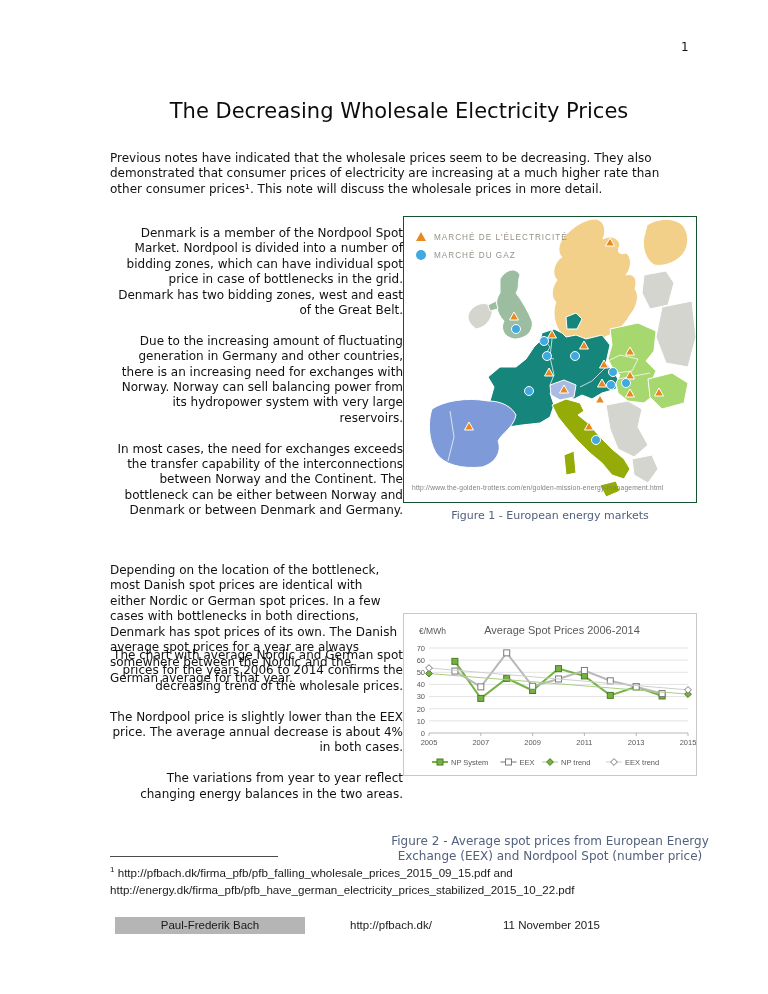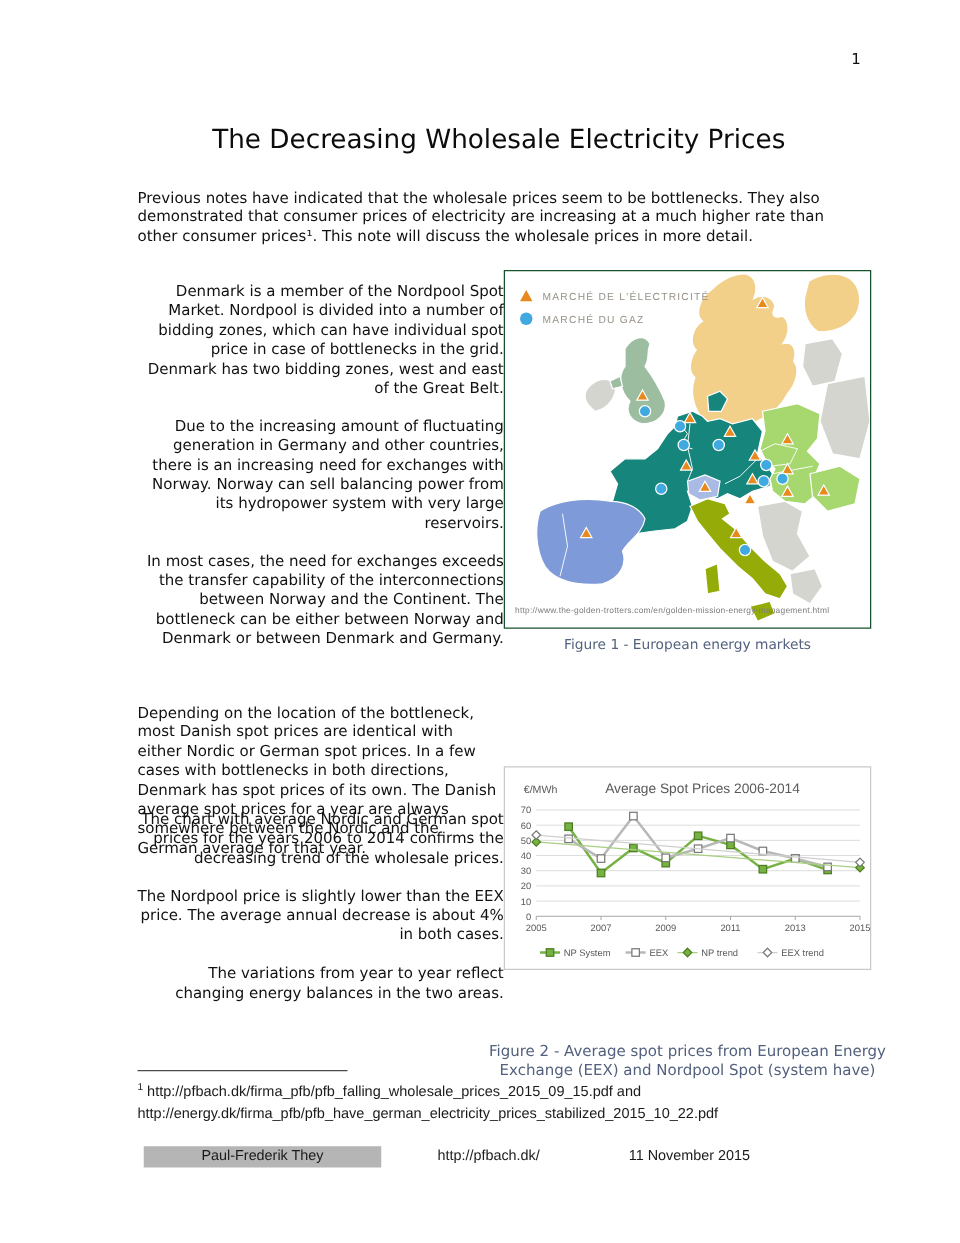--- a/index.html
+++ b/index.html
@@ -46,21 +46,21 @@
 </style>
 </head>
 <body>
 
 <div class="page">
 
   <div class="abs page-number">1</div>
 
   <div class="abs doc-title">The Decreasing Wholesale Electricity Prices</div>
 
-  <p class="abs intro">Previous notes have indicated that the wholesale prices seem to be bottlenecks. They also demonstrated that consumer prices of electricity are increasing at a much higher rate than other consumer prices¹. This note will discuss the wholesale prices in more detail.</p>
+  <p class="abs intro">Previous notes have indicated that the wholesale prices seem to be decreasing. They also demonstrated that consumer prices of electricity are increasing at a much higher rate than other consumer prices¹. This note will discuss the wholesale prices in more detail.</p>
 
 
   <div class="abs figure1">
     <svg width="292" height="285" viewBox="0 0 292 285">
 
       <path class="country c-gray" d="M66 94 C72 86 82 84 88 90 C90 98 84 110 72 112 C64 106 62 100 66 94 Z"></path>
       <path class="country c-gray" d="M240 58 L262 54 L270 66 L264 88 L246 92 L238 76 Z"></path>
       <path class="country c-gray" d="M258 90 L288 84 L292 120 L284 150 L262 146 L252 120 Z"></path>
       <path class="country c-gray" d="M202 188 L224 184 L238 192 L234 210 L244 228 L230 240 L214 232 L206 212 Z"></path>
       <path class="country c-gray" d="M228 242 L248 238 L254 252 L244 266 L230 258 Z"></path>
@@ -208,32 +208,32 @@
         <line x1="138" x2="154" y1="148" y2="148" stroke="#a8cf83" stroke-width="1"></line>
         <path d="M146 144.6L149.4 148L146 151.4L142.6 148Z" fill="#76b243" stroke="#4c7d1f" stroke-width="1"></path>
         <text x="157" y="151" class="tick">NP trend</text>
         <line x1="202" x2="218" y1="148" y2="148" stroke="#cfcfcf" stroke-width="1"></line>
         <path d="M210 144.6L213.4 148L210 151.4L206.6 148Z" fill="#ffffff" stroke="#7a7a7a" stroke-width="1"></path>
         <text x="221" y="151" class="tick">EEX trend</text>
       </svg>
   </div>
   <div class="abs fig2-caption">
     <span>Figure 2 - Average spot prices from European Energy</span><br>
-    <span>Exchange (EEX) and Nordpool Spot (system have)</span>
+    <span>Exchange (EEX) and Nordpool Spot (number price)</span>
   </div>
 
   <div class="abs colB">
     <p>The chart with average Nordic and German spot prices for the years 2006 to 2014 confirms the decreasing trend of the wholesale prices.</p>
     <p>The Nordpool price is slightly lower than the EEX price. The average annual decrease is about 4% in both cases.</p>
     <p>The variations from year to year reflect changing energy balances in the two areas.</p>
   </div>
 
   <div class="abs footnote-rule"></div>
   <div class="abs footnote">
     <div><sup>1</sup> <span>http://pfbach.dk/firma_pfb/pfb_falling_wholesale_prices_2015_09_15.pdf and</span></div>
     <div><span>http://energy.dk/firma_pfb/pfb_have_german_electricity_prices_stabilized_2015_10_22.pdf</span></div>
   </div>
 
-  <div class="abs footer-name">Paul-Frederik They</div>
+  <div class="abs footer-name">Paul-Frederik Bach</div>
   <div class="abs footer-url">http://pfbach.dk/</div>
   <div class="abs footer-date">11 November 2015</div>
 
 </div>
 
 </body></html>

